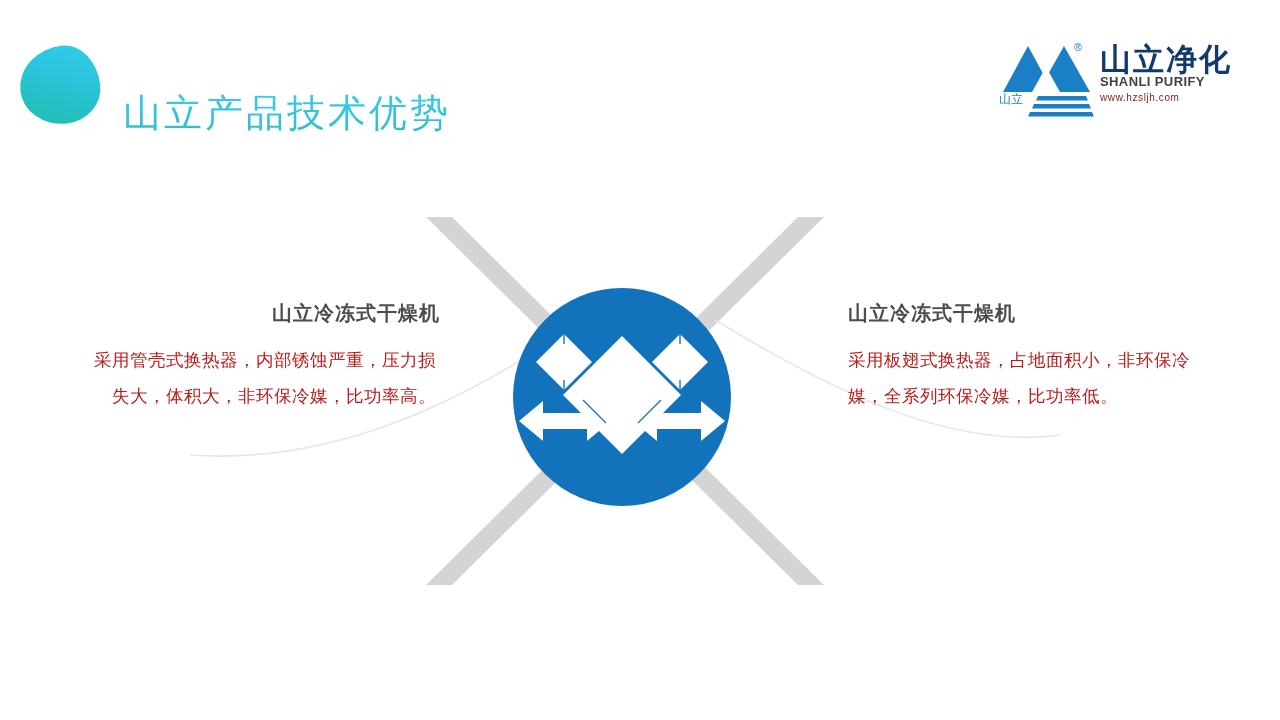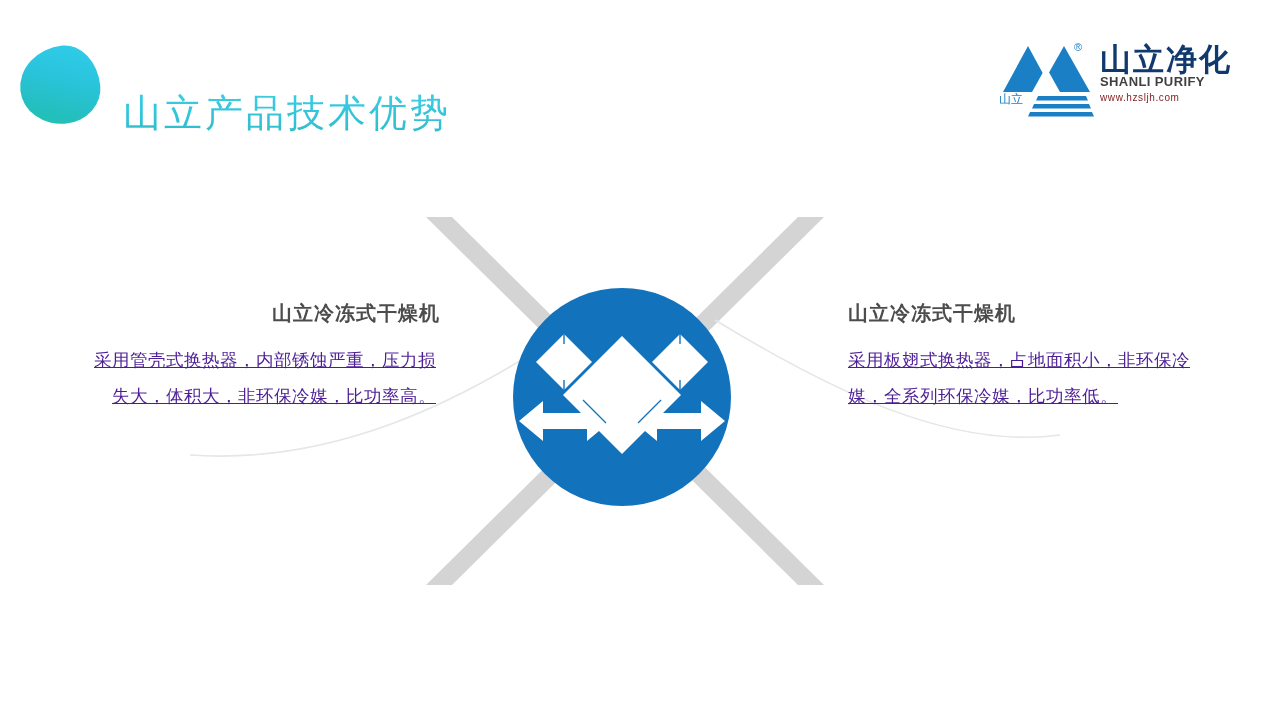--- a/index.html
+++ b/index.html
@@ -170,25 +170,24 @@
     font-size: 20px;
     font-weight: 700;
     color: #4c4c4c;
     letter-spacing: 1px;
     line-height: 30px;
     margin: 0 0 14px 0;
   }
   .compare-body {
     font-size: 17.5px;
     font-weight: 400;
-    color: #4c1d95;
+    color: #b91c1c;
     letter-spacing: 0.5px;
     line-height: 36px;
     margin: 0;
-    text-decoration: underline;
   }
   #col-shanli .compare-body { width: 348px; }
   #col-traditional .compare-body { width: 348px; }
 </style>
 </head>
 <body>
 
 <div id="slide">
 
   <div id="header-area">

